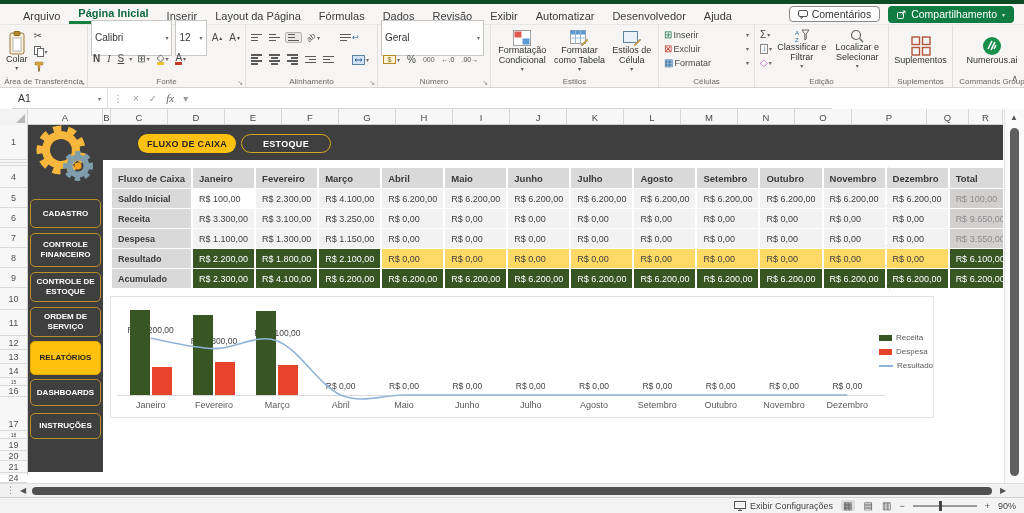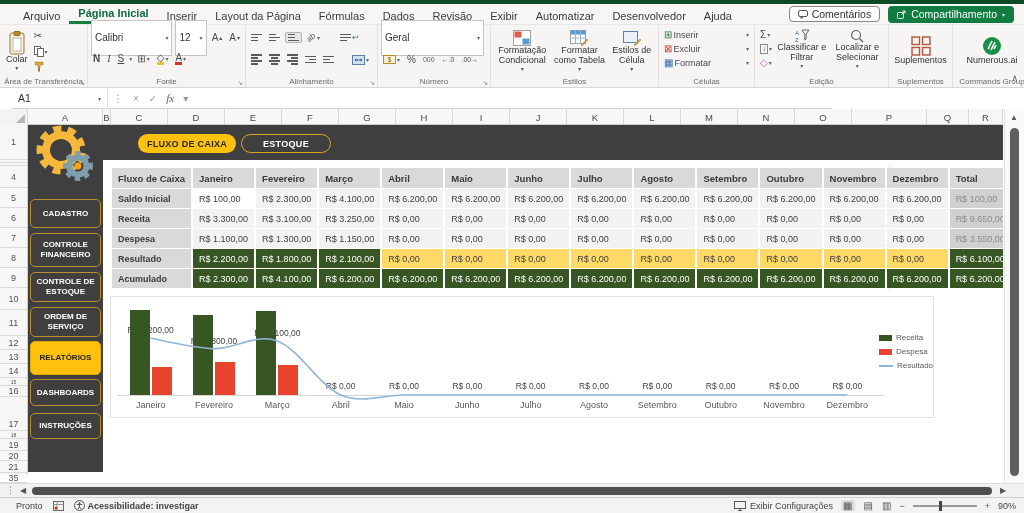--- a/index.html
+++ b/index.html
@@ -510,21 +510,21 @@
       <div class="rowhead" style="height: 14px; font-size: 9px;">12</div>
       <div class="rowhead" style="height: 14px; font-size: 9px;">13</div>
       <div class="rowhead" style="height: 14px; font-size: 9px;">14</div>
       <div class="rowhead" style="height: 8px; font-size: 5px;">15</div>
       <div class="rowhead" style="height: 11px; font-size: 9px;">16</div>
       <div class="rowhead" style="height: 14px; font-size: 9px; margin-top: 20px;">17</div>
       <div class="rowhead" style="height: 8px; font-size: 5px;">18</div>
       <div class="rowhead" style="height: 12px; font-size: 9px;">19</div>
       <div class="rowhead" style="height: 10px; font-size: 9px;">20</div>
       <div class="rowhead" style="height: 12px; font-size: 9px;">21</div>
-      <div class="rowhead" style="height: 10px; font-size: 9px;">35</div>
+      <div class="rowhead" style="height: 10px; font-size: 9px;">24</div>
       <div class="rowhead" style="height: 12px; font-size: 9px;">23</div>
     </div>
 
   <div class="abs" id="sheet">
     <div id="sidebar">
       <svg class="abs" style="left:3px;top:-3px" width="66" height="64" viewBox="0 0 66 64">
         <g transform="rotate(12 30 28)">
           <circle cx="30" cy="28" r="20" fill="none" stroke="#f6b73c" stroke-width="9" stroke-dasharray="7.5 6.2"></circle>
           <circle cx="30" cy="28" r="15" fill="none" stroke="#f6b73c" stroke-width="8"></circle>
         </g>
@@ -716,36 +716,20 @@
     <div id="vthumb"></div>
   </div>
   <div class="abs" id="hscroll">
     <span class="dots">⋮</span>
     <span class="la">◀</span>
     <div id="hthumb"></div>
     <span class="ra">▶</span>
   </div>
 
   <div class="abs" id="statusbar">
-    <div class="lft">
-      <span>Pronto</span>
-      <svg width="11" height="10" viewBox="0 0 11 10">
-          <rect x="0.5" y="0.5" width="10" height="9" fill="none" stroke="#666"></rect>
-          <path d="M0.5 3.5 H10.5 M4 0.5 V9.5" stroke="#999"></path>
-          <circle cx="3" cy="7" r="1.6" fill="#b23b2e"></circle>
-        </svg>
-      <span style="display:flex;align-items:center;gap:3px;">
-        <svg width="11" height="11" viewBox="0 0 11 11">
-            <circle cx="5.5" cy="5.5" r="5" fill="none" stroke="#555"></circle>
-            <circle cx="5.5" cy="3" r="1.1" fill="#555"></circle>
-            <path d="M2.8 4.5 H8.2 M5.5 4.5 V7 M5.5 7 L3.8 9.2 M5.5 7 L7.2 9.2" stroke="#555" fill="none"></path>
-          </svg>
-        <b>Acessibilidade: investigar</b>
-      </span>
-    </div>
     <div class="rgt">
       <span style="display:flex;align-items:center;gap:4px;">
         <svg width="12" height="10" viewBox="0 0 12 10">
             <rect x="0.5" y="0.5" width="11" height="7" fill="none" stroke="#555"></rect>
             <path d="M4 9.5 H8 M6 8 V9.5" stroke="#555"></path>
           </svg>
         <span>Exibir Configurações</span>
       </span>
       <span class="viewicons">
         <span class="sel">▦</span>

